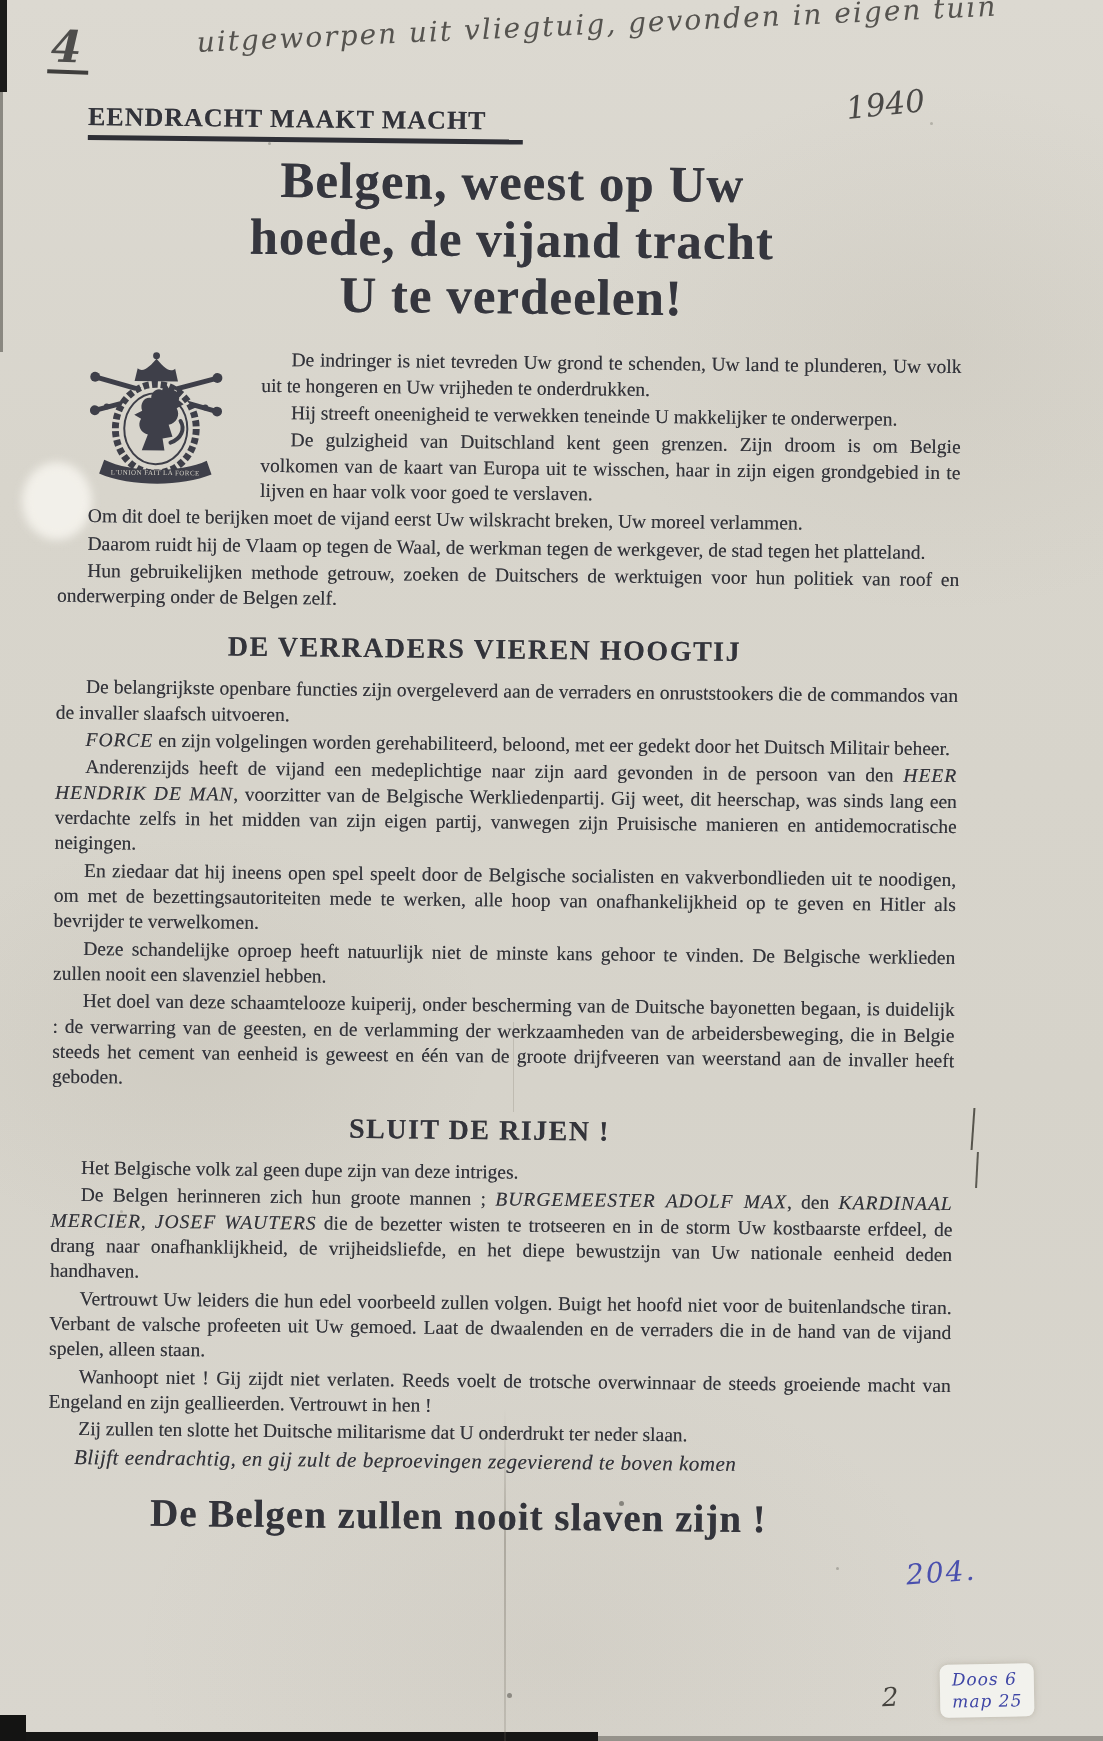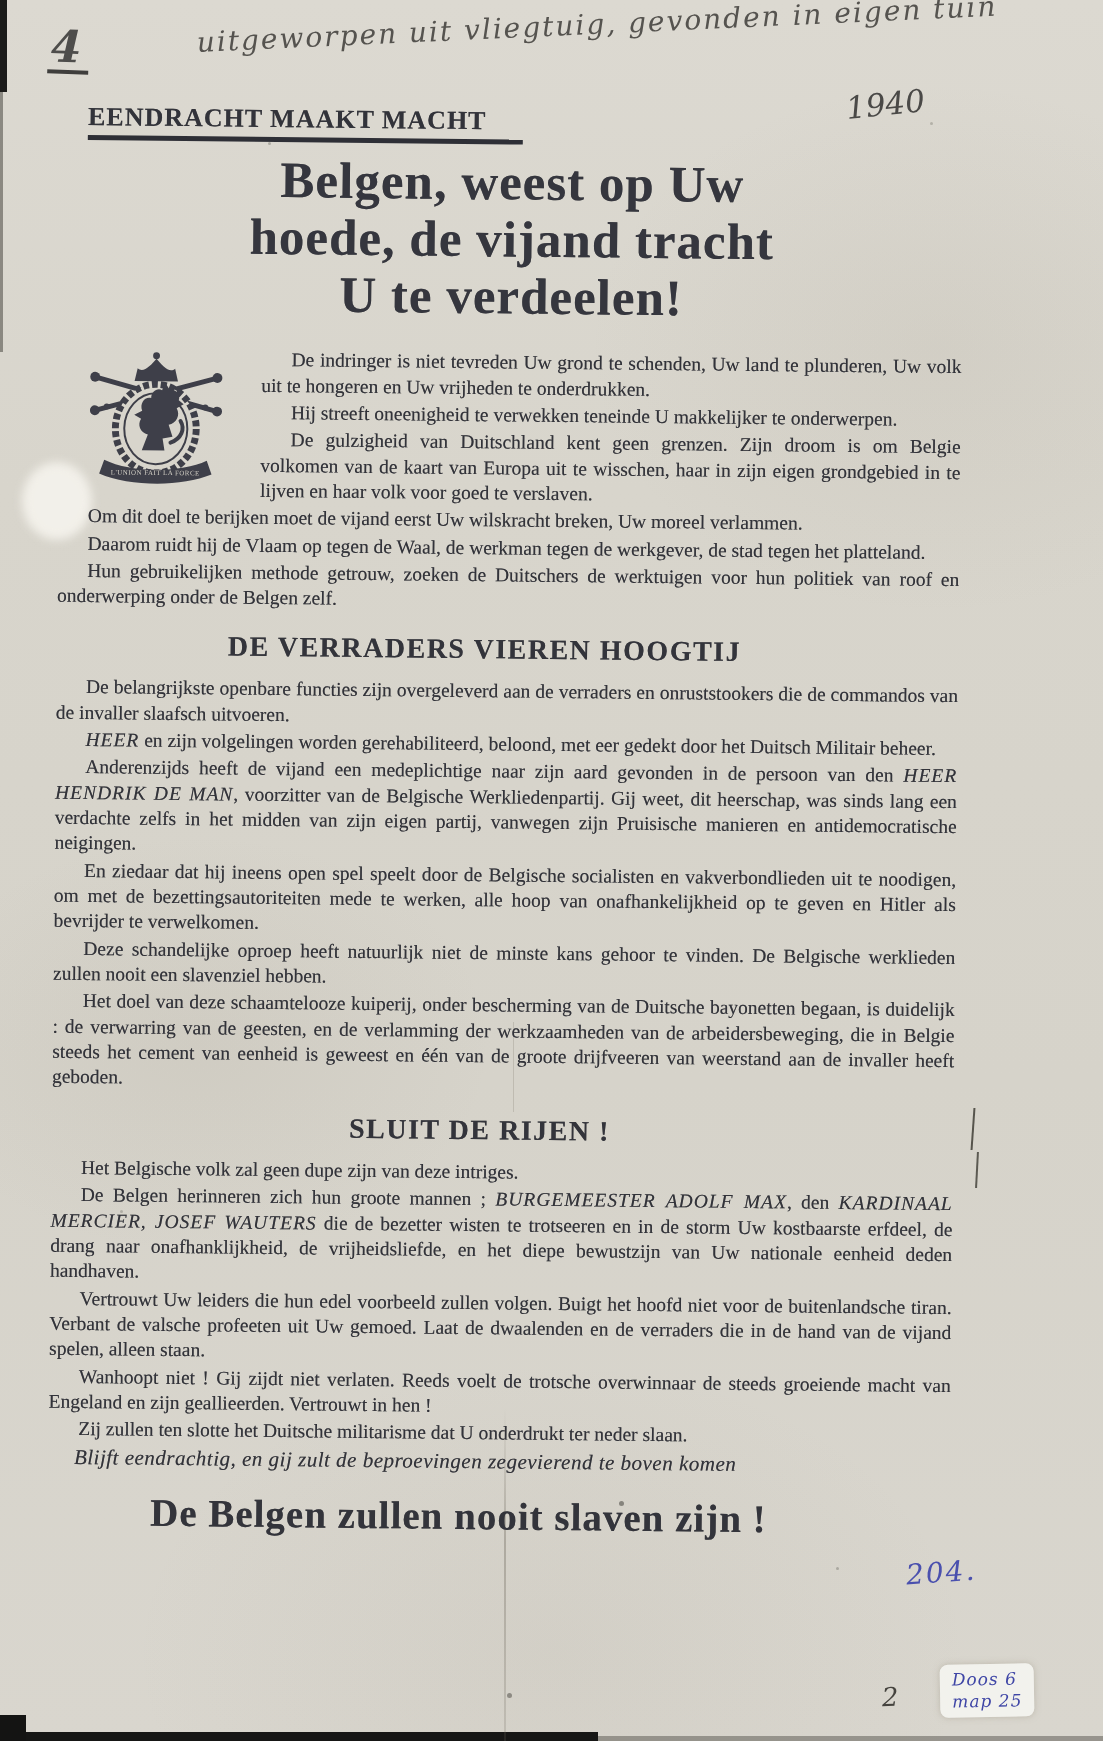--- a/index.html
+++ b/index.html
@@ -126,21 +126,21 @@
       <p class="ind">De indringer is niet tevreden Uw grond te schenden, Uw land te plunderen, Uw volk uit te hongeren en Uw vrijheden te onderdrukken.</p>
       <p class="ind">Hij streeft oneenigheid te verwekken teneinde U makkelijker te onderwerpen.</p>
       <p class="ind">De gulzigheid van Duitschland kent geen grenzen.  Zijn droom is om Belgie volkomen van de kaart van Europa uit te wisschen, haar in zijn eigen grondgebied in te lijven en haar volk voor goed te verslaven.</p>
       <p class="ind">Om dit doel te berijken moet de vijand eerst Uw wilskracht breken, Uw moreel verlammen.</p>
       <p class="ind">Daarom ruidt hij de Vlaam op tegen de Waal, de werkman tegen de werkgever, de stad tegen het platteland.</p>
       <p class="ind">Hun gebruikelijken methode getrouw, zoeken de Duitschers de werktuigen voor hun politiek van roof en onderwerping onder de Belgen zelf.</p>
 
       <h2 class="sec-heading">DE VERRADERS VIEREN HOOGTIJ</h2>
 
       <p class="ind">De belangrijkste openbare functies zijn overgeleverd aan de verraders en onruststookers die de commandos van de invaller slaafsch uitvoeren.</p>
-      <p class="ind"><span class="nm">HEER</span><span> en zijn volgelingen worden gerehabiliteerd, beloond, met eer gedekt door het Duitsch Militair beheer.</span></p>
+      <p class="ind"><span class="nm">FORCE</span><span> en zijn volgelingen worden gerehabiliteerd, beloond, met eer gedekt door het Duitsch Militair beheer.</span></p>
       <p class="ind"><span>Anderenzijds heeft de vijand een medeplichtige naar zijn aard gevonden in de persoon van den </span><span class="nm">HEER HENDRIK DE MAN</span><span>, voorzitter van de Belgische Werkliedenpartij.  Gij weet, dit heerschap, was sinds lang een verdachte zelfs in het midden van zijn eigen partij, vanwegen zijn Pruisische manieren en antidemocratische neigingen.</span></p>
       <p class="ind">En ziedaar dat hij ineens open spel speelt door de Belgische socialisten en vakverbondlieden uit te noodigen, om met de bezettingsautoriteiten mede te werken, alle hoop van onafhankelijkheid op te geven en Hitler als bevrijder te verwelkomen.</p>
       <p class="ind">Deze schandelijke oproep heeft natuurlijk niet de minste kans gehoor te vinden.  De Belgische werklieden zullen nooit een slavenziel hebben.</p>
       <p class="ind">Het doel van deze schaamtelooze kuiperij, onder bescherming van de Duitsche bayonetten begaan, is duidelijk :  de verwarring van de geesten, en de verlamming der werkzaamheden van de arbeidersbeweging, die in Belgie steeds het cement van eenheid is geweest en één van de groote drijfveeren van weerstand aan de invaller heeft geboden.</p>
 
       <h2 class="sec-heading">SLUIT DE RIJEN !</h2>
 
       <p class="ind">Het Belgische volk zal geen dupe zijn van deze intriges.</p>
       <p class="ind"><span>De Belgen herinneren zich hun groote mannen ; </span><span class="nm">BURGEMEESTER ADOLF MAX</span><span>, den </span><span class="nm">KARDINAAL MERCIER, JOSEF WAUTERS</span><span> die de bezetter wisten te trotseeren en in de storm Uw kostbaarste erfdeel, de drang naar onafhanklijkheid, de vrijheidsliefde, en het diepe bewustzijn van Uw nationale eenheid deden handhaven.</span></p>
       <p class="ind">Vertrouwt Uw leiders die hun edel voorbeeld zullen volgen.  Buigt het hoofd niet voor de buitenlandsche tiran.  Verbant de valsche profeeten uit Uw gemoed.  Laat de dwaalenden en de verraders die in de hand van de vijand spelen, alleen staan.</p>

